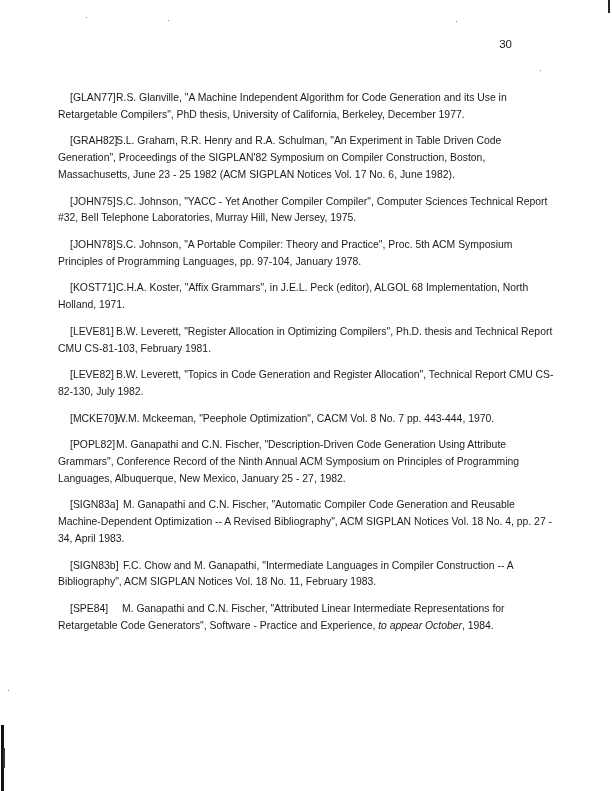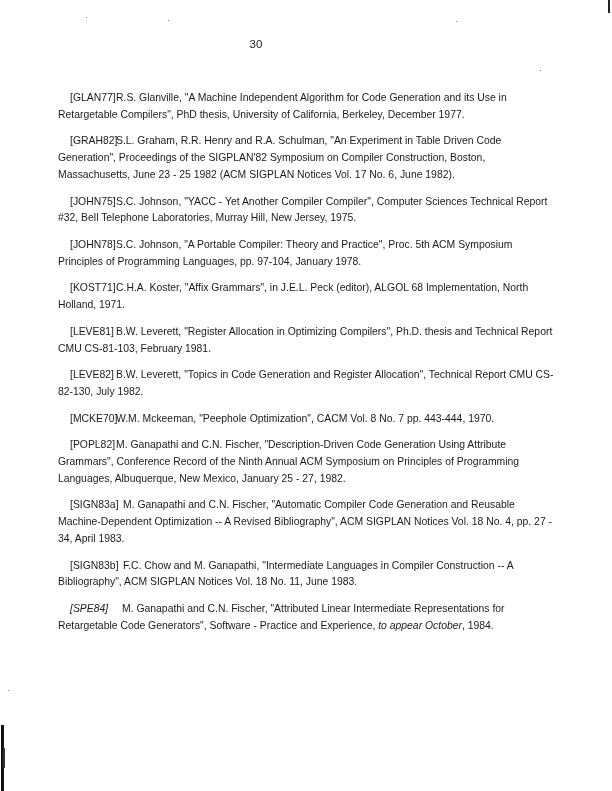--- a/index.html
+++ b/index.html
@@ -3,30 +3,30 @@
   <meta charset="utf-8">
   <style>
     html, body { margin: 0; padding: 0; background: #ffffff; }
     body {
       width: 612px; height: 791px; position: relative; overflow: hidden;
       font-family: "Liberation Sans", sans-serif;
       color: #1a1a1a;
     }
     .page-number {
       position: absolute; top: 38px; left: 0; width: 512px;
-      text-align: center; font-size: 11.5px;
+      text-align: right; font-size: 11.5px;
     }
     .refs {
       position: absolute; top: 90px; left: 58px; width: 500px;
       font-size: 10.4px; line-height: 16.8px;
     }
     .ref { margin: 0 0 9.8px 0; text-indent: 6px; }
     .ref-key { display: inline-block; width: 52px; }
     .ref-key.wide { width: 59px; }
-    .ref-key.narrow { width: 58px; font-style: italic; }
+    .ref-key.narrow { width: 58px; }
     .italic { font-style: italic; }
     .mark-tr {
       position: absolute; top: 0; left: 608px; width: 2px; height: 13px;
       background: #222;
     }
     .mark-left {
       position: absolute; top: 725px; left: 1px; width: 3px; height: 66px;
       background: #111;
     }
     .mark-left2 {
@@ -53,15 +53,15 @@
   <p class="ref"><span class="ref-key">[GLAN77]</span><span>R.S. Glanville, "A Machine Independent Algorithm for Code Generation and its Use in Retargetable Compilers", PhD thesis, University of California, Berkeley, December 1977.</span></p>
   <p class="ref"><span class="ref-key">[GRAH82]</span><span>S.L. Graham, R.R. Henry and R.A. Schulman, "An Experiment in Table Driven Code Generation", Proceedings of the SIGPLAN'82 Symposium on Compiler Construction, Boston, Massachusetts, June 23 - 25 1982 (ACM SIGPLAN Notices Vol. 17 No. 6, June 1982).</span></p>
   <p class="ref"><span class="ref-key">[JOHN75]</span><span>S.C. Johnson, "YACC - Yet Another Compiler Compiler", Computer Sciences Technical Report #32, Bell Telephone Laboratories, Murray Hill, New Jersey, 1975.</span></p>
   <p class="ref"><span class="ref-key">[JOHN78]</span><span>S.C. Johnson, "A Portable Compiler: Theory and Practice", Proc. 5th ACM Symposium Principles of Programming Languages, pp. 97-104, January 1978.</span></p>
   <p class="ref"><span class="ref-key">[KOST71]</span><span>C.H.A. Koster, "Affix Grammars", in J.E.L. Peck (editor), ALGOL 68 Implementation, North Holland, 1971.</span></p>
   <p class="ref"><span class="ref-key">[LEVE81]</span><span>B.W. Leverett, "Register Allocation in Optimizing Compilers", Ph.D. thesis and Technical Report CMU CS-81-103, February 1981.</span></p>
   <p class="ref"><span class="ref-key">[LEVE82]</span><span>B.W. Leverett, "Topics in Code Generation and Register Allocation", Technical Report CMU CS-82-130, July 1982.</span></p>
   <p class="ref"><span class="ref-key">[MCKE70]</span><span>W.M. Mckeeman, "Peephole Optimization", CACM Vol. 8 No. 7 pp. 443-444, 1970.</span></p>
   <p class="ref"><span class="ref-key">[POPL82]</span><span>M. Ganapathi and C.N. Fischer, "Description-Driven Code Generation Using Attribute Grammars", Conference Record of the Ninth Annual ACM Symposium on Principles of Programming Languages, Albuquerque, New Mexico, January 25 - 27, 1982.</span></p>
   <p class="ref"><span class="ref-key wide">[SIGN83a]</span><span>M. Ganapathi and C.N. Fischer, "Automatic Compiler Code Generation and Reusable Machine-Dependent Optimization -- A Revised Bibliography", ACM SIGPLAN Notices Vol. 18 No. 4, pp. 27 - 34, April 1983.</span></p>
-  <p class="ref"><span class="ref-key wide">[SIGN83b]</span><span>F.C. Chow and M. Ganapathi, "Intermediate Languages in Compiler Construction -- A Bibliography", ACM SIGPLAN Notices Vol. 18 No. 11, June 1983.</span></p>
+  <p class="ref"><span class="ref-key wide">[SIGN83b]</span><span>F.C. Chow and M. Ganapathi, "Intermediate Languages in Compiler Construction -- A Bibliography", ACM SIGPLAN Notices Vol. 18 No. 11, February 1983.</span></p>
   <p class="ref"><span class="ref-key narrow">[SPE84]</span><span>M. Ganapathi and C.N. Fischer, "Attributed Linear Intermediate Representations for Retargetable Code Generators", Software - Practice and Experience, </span><span class="italic">to appear October</span><span>, 1984.</span></p>
 </div>
 
 </body></html>

